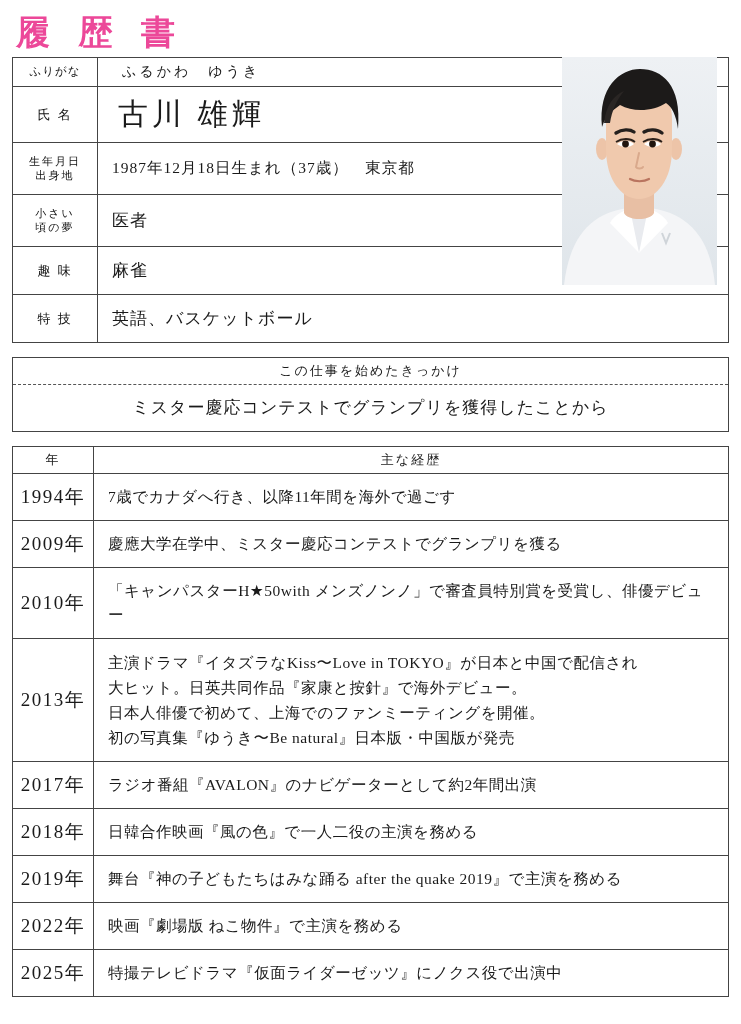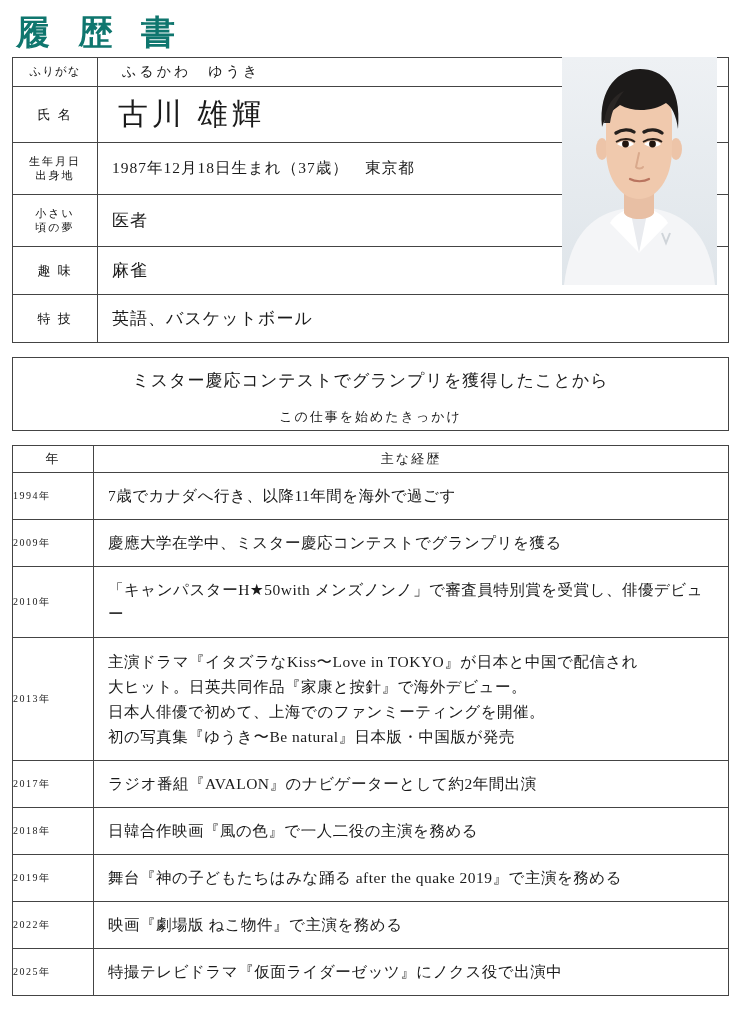--- a/index.html
+++ b/index.html
@@ -22,21 +22,21 @@
     box-sizing: border-box;
     padding: 10px 12px 0 12px;
   }
   
   .title {
     font-size: 34px;
     letter-spacing: 10px;
     font-weight: 700;
     margin: 4px 0 6px 4px;
     line-height: 1.1;
-    color: #0f766e;
+    color: #ec4899;
   }
 
   
   .top-block {
     position: relative;
     display: flex;
     align-items: center;
   }
   table {
     border-collapse: collapse;
@@ -146,22 +146,22 @@
     padding: 0;
   }
   .history th {
     font-weight: normal;
     font-size: 13px;
     letter-spacing: 2px;
     height: 26px;
   }
   .col-year { width: 80px; }
   .history td.year {
-    text-align: left;
-    font-size: 10px;
+    text-align: center;
+    font-size: 19px;
     letter-spacing: 1.5px;
   }
   .history td.desc {
     padding: 11px 14px !important;
     font-size: 15.5px;
     letter-spacing: 0.5px;
     line-height: 1.55;
   }
   .history tr.tall td.desc { line-height: 1.62; }
 </style>
@@ -247,24 +247,24 @@
         <path d="M68 122 C73 125, 82 125, 87 122" stroke="#b9745f" stroke-width="2.2" fill="none" stroke-linecap="round"></path>
 
         <path d="M100 176 l4 10 l4 -10" stroke="#cfd4d9" stroke-width="2" fill="none"></path>
       </svg>
     </div>
   </div>
 
   <table class="motivation">
     <tbody>
         <tr>
+      <td class="motiv-head">この仕事を始めたきっかけ</td>
+    </tr>
+    <tr>
       <td class="motiv-body">ミスター慶応コンテストでグランプリを獲得したことから</td>
-    </tr>
-    <tr>
-      <td class="motiv-head">この仕事を始めたきっかけ</td>
     </tr>
   </tbody>
     </table>
 
   <table class="history">
     <tbody>
         <tr>
       <th class="col-year">年</th>
       <th>主な経歴</th>
     </tr>

